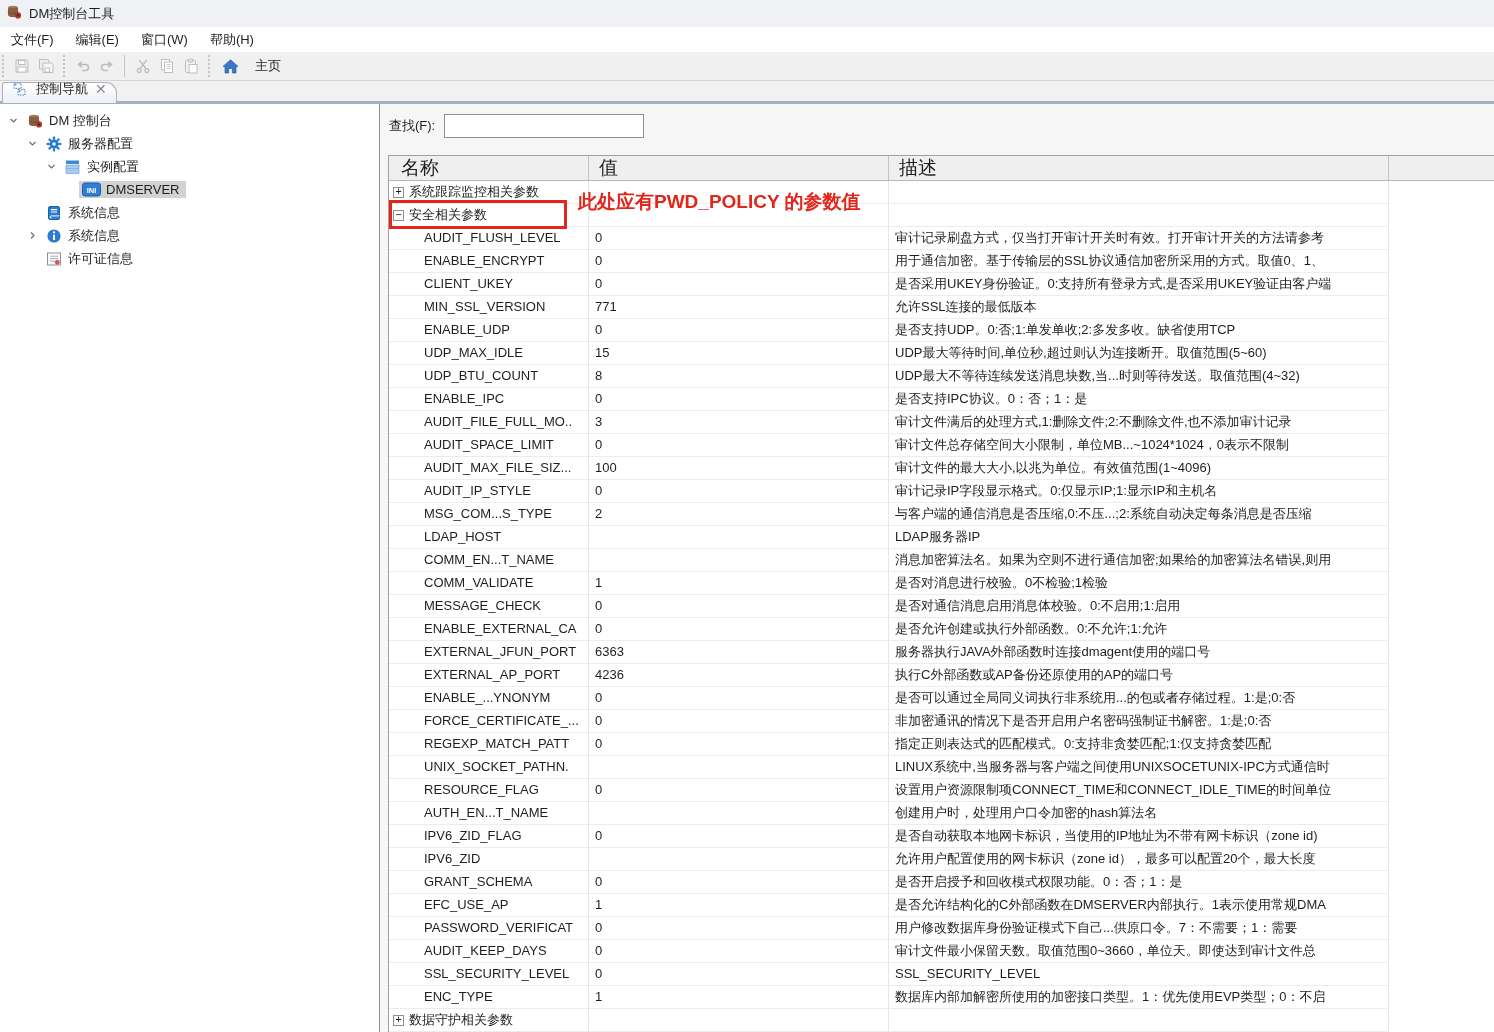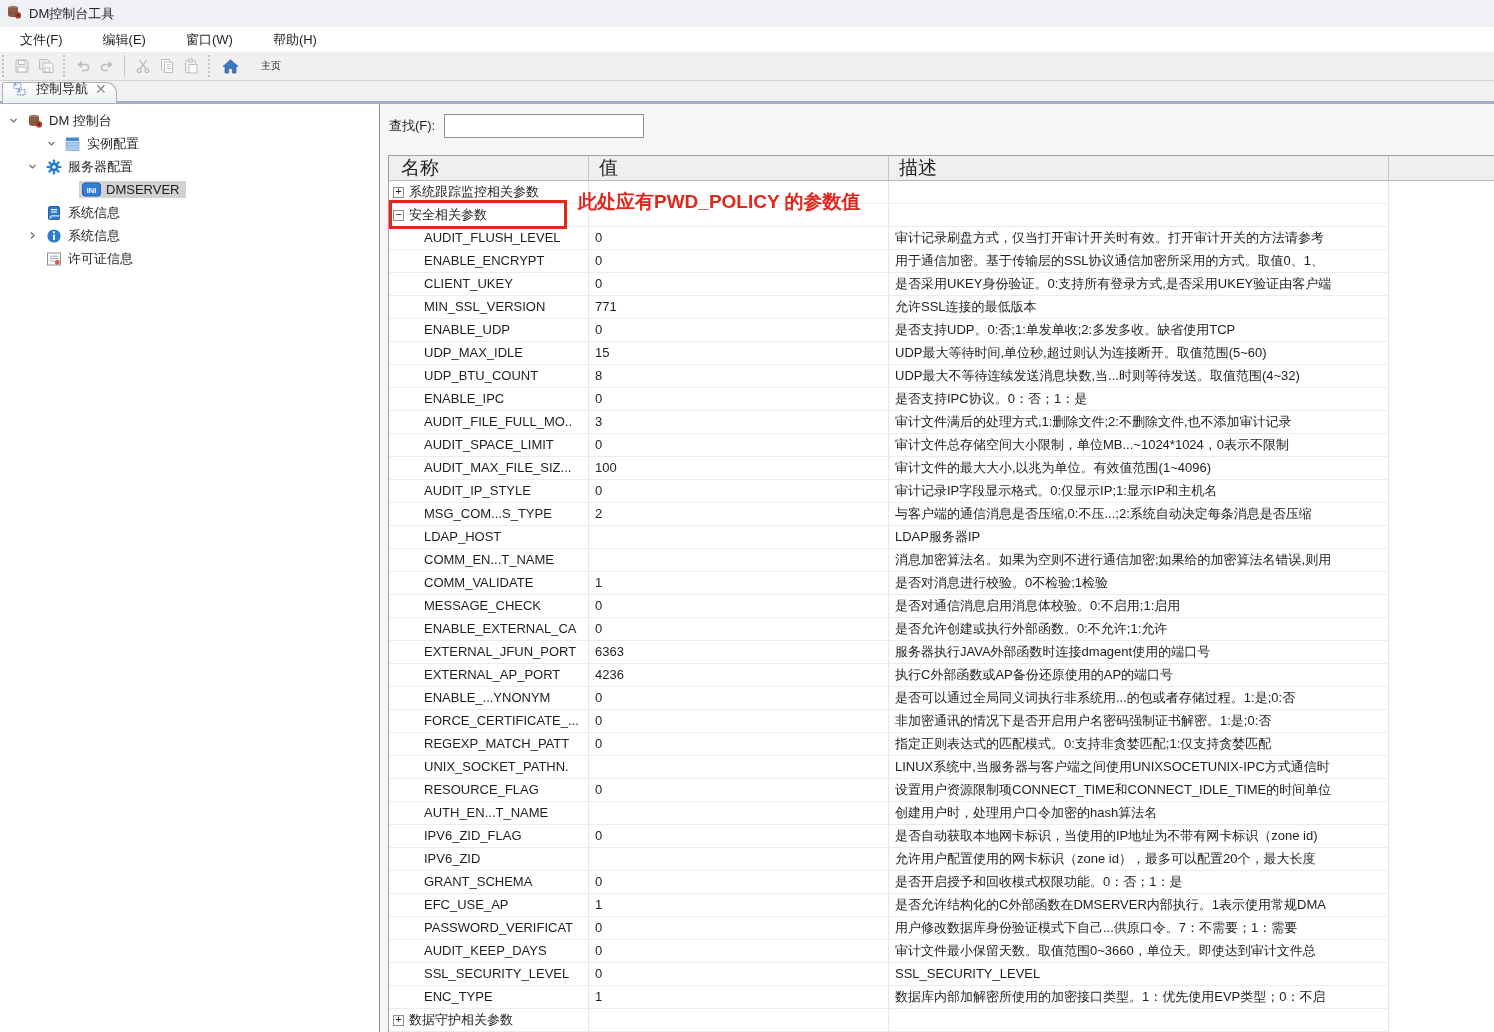--- a/index.html
+++ b/index.html
@@ -1,26 +1,26 @@
 <!DOCTYPE html>
 <html style="--c-red: #e2261c; --c-selection_bg: #d2d2d2; --c-tab_underline: #a5afc4; --c-titlebar_bg: #eff1f5; --c-toolbar_bg: #f0f0f0; --c-header_bg: #efefef; --c-grid_line: #e6e6e6; --c-icon_blue: #2e7cd0; --c-home_blue: #3a77c6; --c-disabled_icon: #bdbdbd;"><head>
 <meta charset="utf-8">
 <style>
   * { margin:0; padding:0; box-sizing:border-box; }
   html,body { width:1494px; height:1032px; overflow:hidden; }
   body { font-family:"Liberation Sans","DejaVu Sans",sans-serif; color:#1e1e1e; background:#fff; position:relative; }
 
   .titlebar { height:27px; background:var(--c-titlebar_bg,#eff1f5); display:flex; align-items:center; padding-left:6px; gap:7px; font-size:13px; }
   .menubar { height:25px; background:#fff; display:flex; align-items:center; font-size:13px; }
-  .menu-item { padding:0 20px; height:100%; display:flex; align-items:center; }
+  .menu-item { padding:0 11px; height:100%; display:flex; align-items:center; }
   .toolbar { height:29px; background:var(--c-toolbar_bg,#f0f0f0); display:flex; align-items:center; padding-left:2px; border-bottom:1px solid #d8d5ce; }
   .tgroup { display:flex; align-items:center; height:22px; padding:0 5px 0 6px; border-left:2px dotted #c3c3c3; }
   .tgroup.sep-line { border-left:1px solid #c6c6c6; }
   .tbtn { width:24px; height:22px; display:flex; align-items:center; justify-content:center; }
-  .home-btn { display:flex; align-items:center; gap:22px; font-size:10px; padding:0 6px; }
+  .home-btn { display:flex; align-items:center; gap:16px; font-size:13px; padding:0 6px; }
 
   .tabstrip { height:23px; background:#f1f1f1; position:relative; }
   .tabstrip::after { content:''; position:absolute; left:0; right:0; bottom:0; height:3px; background:var(--c-tab_underline,#a5afc4); }
   .tab { position:absolute; left:2px; bottom:1px; z-index:2; height:21px; display:flex; align-items:center; gap:6px; padding:0 9px 8px 6px; background:linear-gradient(#ffffff,#edeff3); border:1px solid #a9b2c2; border-bottom:none; border-radius:3px 11px 0 0; font-size:13px; }
   .tab-close { color:#8a8a8a; font-size:14px; line-height:14px; margin-left:1px; }
 
   .content { position:absolute; top:104px; left:0; right:0; bottom:0; display:flex; }
   .leftpanel { width:380px; background:#fff; border-right:1px solid #8f8f8f; padding-top:5px; }
   .tree-row { height:23px; display:flex; align-items:center; font-size:13px; }
   .chev { width:17px; display:flex; justify-content:center; align-items:center; }
@@ -180,37 +180,20 @@
               <ellipse cx="7" cy="3.8" rx="5" ry="2.1" fill="#a97c62"></ellipse>
               <path d="M2 3.8v7.2c0 1.2 2.2 2.1 5 2.1s5-.9 5-2.1V3.8" fill="#8a5d44"></path>
               <path d="M2 7.4c0 1.1 2.2 2 5 2s5-.9 5-2" fill="none" stroke="#6e452f" stroke-width="0.7"></path>
               <circle cx="12" cy="11.4" r="3.1" fill="#a63a2b"></circle>
               <circle cx="12" cy="11.4" r="1.1" fill="#5f1d13"></circle>
             </svg>
           </span>
           <span class="tlabel">DM 控制台</span>
         </span>
       </div>
-      <div class="tree-row" style="padding-left: 43px;">
-        <span class="chev">
-          <svg width="9" height="9" viewBox="0 0 9 9">
-            <polyline points="1.5,3 4.5,6 7.5,3" fill="none" stroke="#6d6d6d" stroke-width="1.2"></polyline>
-          </svg>
-        </span>
-        <span class="hl">
-          <span class="ticon">
-            <svg width="16" height="16" viewBox="0 0 16 16">
-              <rect x="1" y="1.5" width="13" height="3.6" fill="#3f8ad8"></rect>
-              <rect x="1" y="6.2" width="13" height="3.6" fill="#aacdf0" stroke="#5a97d6" stroke-width="0.6"></rect>
-              <rect x="1" y="10.9" width="13" height="3.6" fill="#aacdf0" stroke="#5a97d6" stroke-width="0.6"></rect>
-            </svg>
-          </span>
-          <span class="tlabel">实例配置</span>
-        </span>
-      </div>
       <div class="tree-row" style="padding-left: 24px;">
         <span class="chev">
           <svg width="9" height="9" viewBox="0 0 9 9">
             <polyline points="1.5,3 4.5,6 7.5,3" fill="none" stroke="#6d6d6d" stroke-width="1.2"></polyline>
           </svg>
         </span>
         <span class="hl">
           <span class="ticon">
             <svg width="16" height="16" viewBox="0 0 16 16">
               <g fill="#1f78d1">
@@ -225,20 +208,37 @@
                   <rect x="12.2" y="6.9" width="3.2" height="2.2" rx="0.7"></rect>
                 </g>
                 <circle cx="8" cy="8" r="4.5"></circle>
               </g>
               <circle cx="8" cy="8" r="1.8" fill="#fff"></circle>
             </svg>
           </span>
           <span class="tlabel">服务器配置</span>
         </span>
       </div>
+      <div class="tree-row" style="padding-left: 43px;">
+        <span class="chev">
+          <svg width="9" height="9" viewBox="0 0 9 9">
+            <polyline points="1.5,3 4.5,6 7.5,3" fill="none" stroke="#6d6d6d" stroke-width="1.2"></polyline>
+          </svg>
+        </span>
+        <span class="hl">
+          <span class="ticon">
+            <svg width="16" height="16" viewBox="0 0 16 16">
+              <rect x="1" y="1.5" width="13" height="3.6" fill="#3f8ad8"></rect>
+              <rect x="1" y="6.2" width="13" height="3.6" fill="#aacdf0" stroke="#5a97d6" stroke-width="0.6"></rect>
+              <rect x="1" y="10.9" width="13" height="3.6" fill="#aacdf0" stroke="#5a97d6" stroke-width="0.6"></rect>
+            </svg>
+          </span>
+          <span class="tlabel">实例配置</span>
+        </span>
+      </div>
       <div class="tree-row selected" style="padding-left: 62px;">
         <span class="chev"></span>
         <span class="hl">
           <span class="ticon">
             <svg width="19" height="15" viewBox="0 0 19 15">
               <rect x="0.5" y="1" width="18" height="13" rx="2.5" fill="#2f7fd6" stroke="#1d5fa8"></rect>
               <text x="9.5" y="10.8" text-anchor="middle" font-size="7.5" font-weight="bold" fill="#fff">INI</text>
             </svg>
           </span>
           <span class="tlabel">DMSERVER</span>

